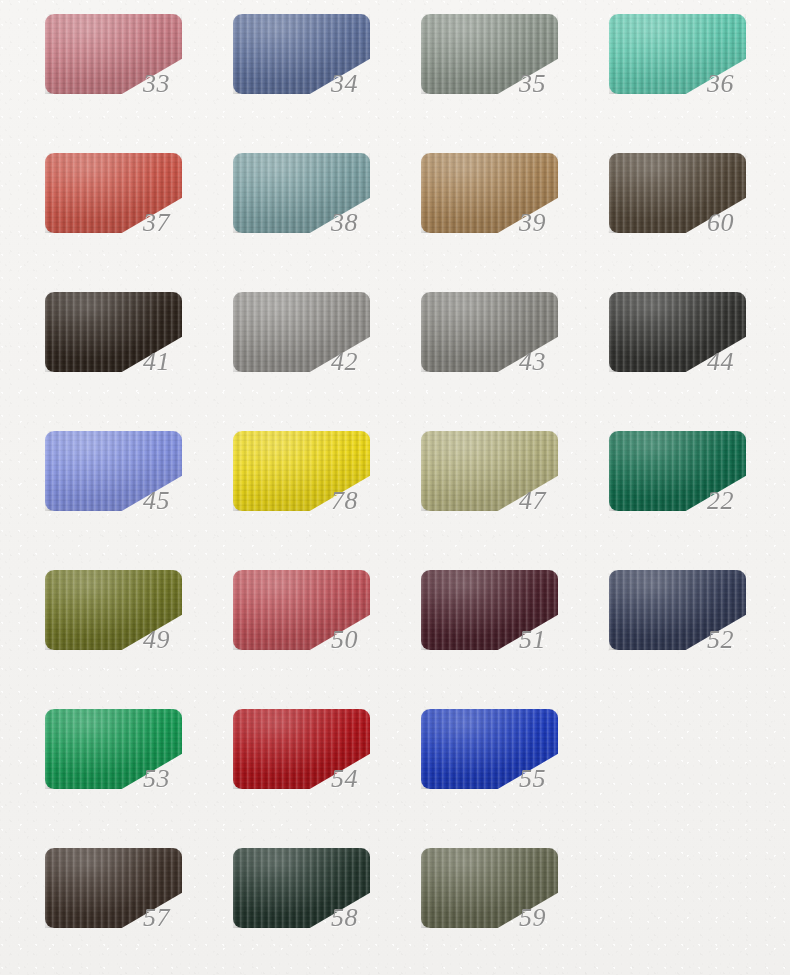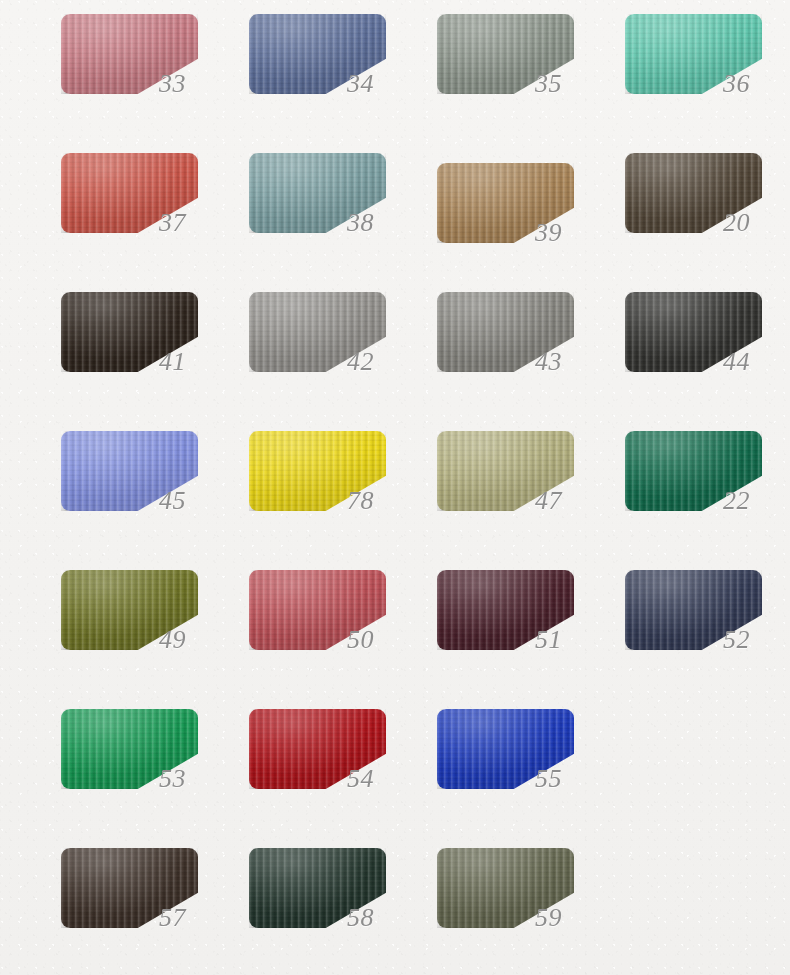--- a/index.html
+++ b/index.html
@@ -21,21 +21,20 @@
       radial-gradient(circle at 89% 37%, rgba(0,0,0,0.015) 0 1px, transparent 1px),
       linear-gradient(105deg, rgba(0,0,0,0.012) 0 1px, transparent 1px 7px),
       linear-gradient(#f6f5f3, #f1f0ee);
     background-size: 17px 23px, 23px 19px, 29px 31px, 19px 27px, 31px 23px, 9px 9px, 100% 100%;
   }
 
   #swatch-sheet {
     position: relative;
     width: 658px;
     height: 975px;
-    margin-left: 16px;
   }
 
   .swatch-cell {
     position: absolute;
     width: 172px;
     height: 100px;
   }
 
   
   .swatch-chip {
@@ -126,27 +125,27 @@
       <div class="swatch-number">36</div>
     </div>
     <div class="swatch-cell" style="left: 45px; top: 153px;">
       <div class="swatch-chip" style="width: 137px; height: 80px; background-color: rgb(204, 85, 72);"></div>
       <div class="swatch-number">37</div>
     </div>
     <div class="swatch-cell" style="left: 233px; top: 153px;">
       <div class="swatch-chip" style="width: 137px; height: 80px; background-color: rgb(123, 160, 163);"></div>
       <div class="swatch-number">38</div>
     </div>
-    <div class="swatch-cell" style="left: 421px; top: 163px;">
+    <div class="swatch-cell" style="left: 421px; top: 153px;">
       <div class="swatch-chip" style="width: 137px; height: 80px; background-color: rgb(169, 132, 86);"></div>
       <div class="swatch-number">39</div>
     </div>
     <div class="swatch-cell" style="left: 609px; top: 153px;">
       <div class="swatch-chip" style="width: 137px; height: 80px; background-color: rgb(82, 70, 55);"></div>
-      <div class="swatch-number">20</div>
+      <div class="swatch-number">60</div>
     </div>
     <div class="swatch-cell" style="left: 45px; top: 292px;">
       <div class="swatch-chip" style="width: 137px; height: 80px; background-color: rgb(46, 36, 28);"></div>
       <div class="swatch-number">41</div>
     </div>
     <div class="swatch-cell" style="left: 233px; top: 292px;">
       <div class="swatch-chip" style="width: 137px; height: 80px; background-color: rgb(147, 145, 141);"></div>
       <div class="swatch-number">42</div>
     </div>
     <div class="swatch-cell" style="left: 421px; top: 292px; padding-left: 36px;">

